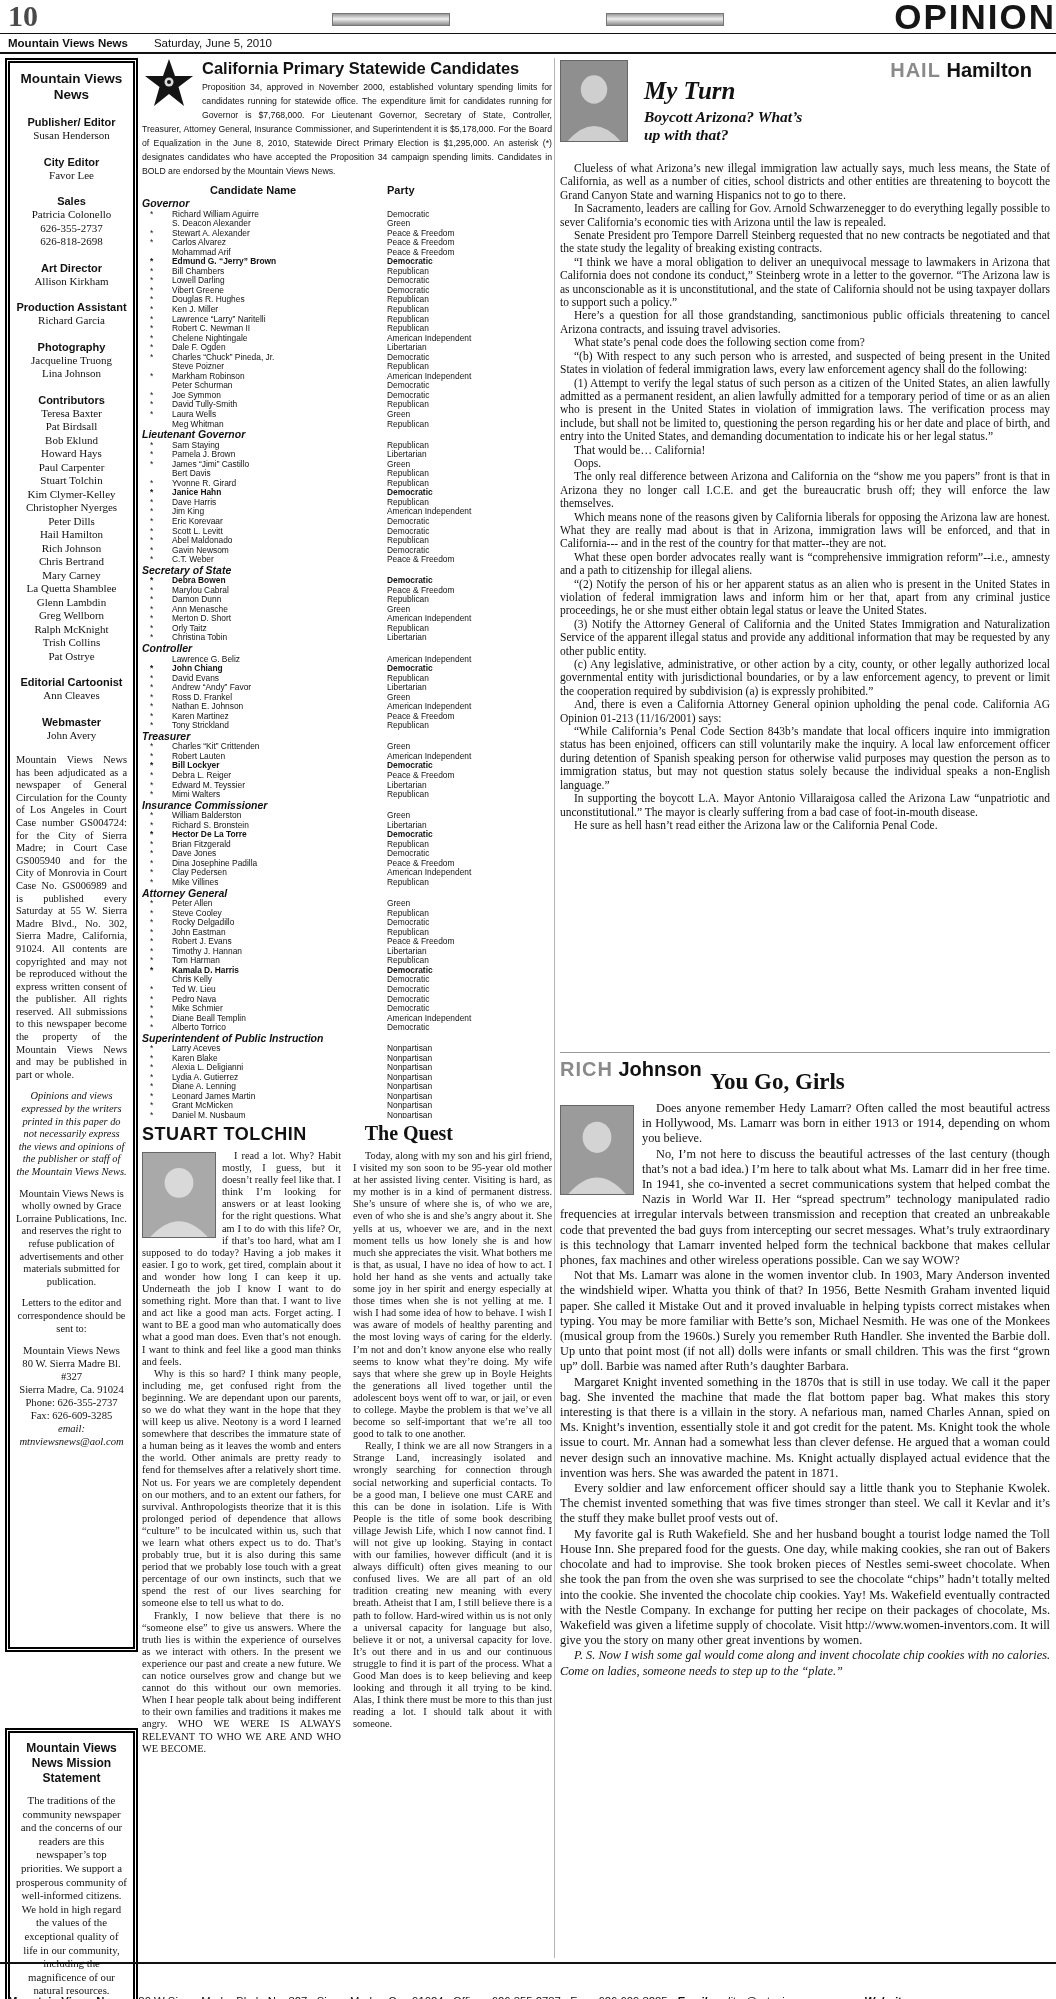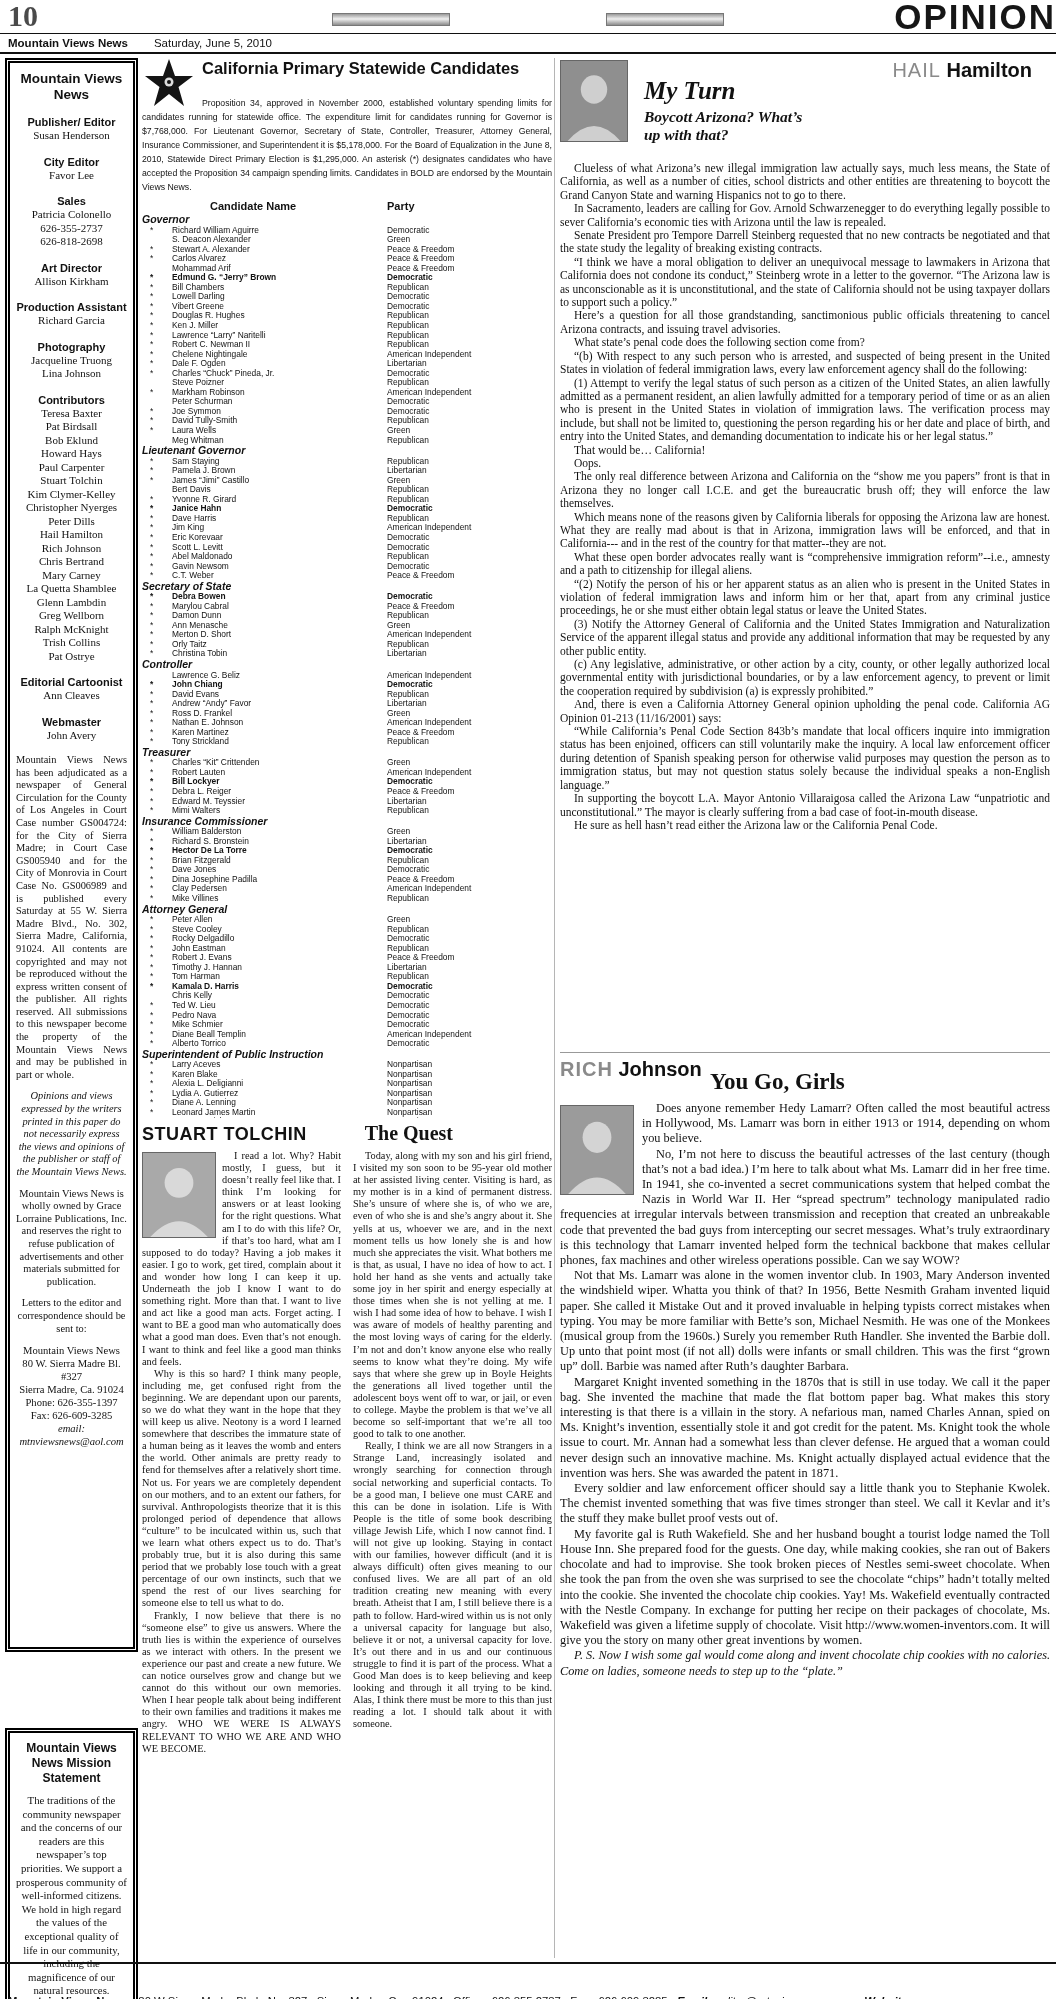--- a/index.html
+++ b/index.html
@@ -29,21 +29,21 @@
   .sb-legal.i{font-style:italic;text-align:center}
   .sb-addr{font-size:10.6px;line-height:13px}
   .sb-addr.i{font-style:italic}
   .mi-title{font:bold 12px/15px "Liberation Sans",sans-serif;margin-bottom:8px}
   .mi-text{font-size:10.8px;line-height:13.6px;text-align:center}
 
   
   .candidates{position:absolute;left:142px;top:58px;width:410px;height:1060px;overflow:hidden;font-family:"Liberation Sans",sans-serif}
   .cand-head::after{content:"";display:block;clear:both}
   .star-badge{float:left;width:50px;height:50px;margin:0 8px 2px 2px}
-  .cand-title{font:bold 16.5px/20px "Liberation Sans",sans-serif;margin-bottom:18px}
+  .cand-title{font:bold 16.5px/20px "Liberation Sans",sans-serif;margin-bottom:2px}
   .cand-intro{font-size:8.7px;line-height:14px;text-align:justify}
   .cand-cols{position:relative;height:15px;margin-top:5px;font:bold 11px/14px "Liberation Sans",sans-serif}
   .cand-cols .c1{position:absolute;left:68px}
   .cand-cols .c2{position:absolute;left:245px}
   .cand-sec-title{font:italic bold 10.5px/11.5px "Liberation Sans",sans-serif}
   .cand-row{display:grid;grid-template-columns:30px 215px 1fr;font-size:8.4px;line-height:9.55px}
   .cand-row .st{padding-left:8px}
   .cand-row.b{font-weight:700}
 
   
@@ -54,21 +54,21 @@
   .tol-body{column-count:2;column-gap:12px;text-align:justify;font-size:10.3px;line-height:12.1px}
   .tol-body p{text-indent:12px}
   .tol-photo{float:left;width:74px;height:86px;margin:2px 6px 3px 0;border:1px solid #666}
 
   
   .vdivider{position:absolute;left:554px;top:58px;width:1px;height:1900px;background:#b5b5b5}
   .hamilton{position:absolute;left:560px;top:58px;width:490px;height:990px;overflow:hidden}
   .ham-head{position:relative;height:104px}
   .ham-photo{position:absolute;left:0;top:2px;width:68px;height:82px;border:1px solid #666}
   .ham-kicker{position:absolute;right:18px;top:0;font:20px/24px "Liberation Sans",sans-serif}
-  .ham-kicker .k1{color:#8a8a8a;font-weight:normal;letter-spacing:1px}
+  .ham-kicker .k1{color:#8a8a8a;font-weight:bold;letter-spacing:1px}
   .ham-kicker .k2{color:#111;font-weight:bold}
   .ham-myturn{position:absolute;left:84px;top:20px;font:italic bold 25px/26px "Liberation Serif",serif}
   .ham-sub{position:absolute;left:84px;top:50px;width:175px;font:italic bold 15.5px/17.5px "Liberation Serif",serif}
   .ham-body p{text-indent:14px;text-align:justify;font-size:11.5px;line-height:13.4px}
 
   .johnson{position:absolute;left:560px;top:1052px;width:490px;height:906px;overflow:hidden;border-top:1px solid #999;padding-top:4px}
   .joh-head{position:relative;height:44px}
   .joh-kicker{position:absolute;left:0;top:0;font:20px/24px "Liberation Sans",sans-serif}
   .joh-kicker .k1{color:#8a8a8a;font-weight:bold;letter-spacing:1px}
   .joh-kicker .k2{color:#111;font-weight:bold}
@@ -190,21 +190,21 @@
     </div>
   <p class="sb-legal">Mountain Views News has been adjudicated as a newspaper of General Circulation for the County of Los Angeles in Court Case number GS004724: for the City of Sierra Madre; in Court Case GS005940 and for the City of Monrovia in Court Case No. GS006989 and is published every Saturday at 55 W. Sierra Madre Blvd., No. 302, Sierra Madre, California, 91024. All contents are copyrighted and may not be reproduced without the express written consent of the publisher. All rights reserved. All submissions to this newspaper become the property of the Mountain Views News and may be published in part or whole.</p>
   <p class="sb-legal i">Opinions and views expressed by the writers printed in this paper do not necessarily express the views and opinions of the publisher or staff of the Mountain Views News.</p>
   <p class="sb-legal c">Mountain Views News is wholly owned by Grace Lorraine Publications, Inc. and reserves the right to refuse publication of advertisements and other materials submitted for publication.</p>
   <p class="sb-legal c">Letters to the editor and correspondence should be sent to:</p>
   <div>
 
   <div class="sb-addr">Mountain Views News</div>
       <div class="sb-addr">80 W. Sierra Madre Bl.  #327</div>
       <div class="sb-addr">Sierra Madre, Ca.  91024</div>
-      <div class="sb-addr">Phone: 626-355-1397</div>
+      <div class="sb-addr">Phone: 626-355-2737</div>
       <div class="sb-addr">Fax: 626-609-3285</div>
     </div>
   <div class="sb-addr i">email:</div>
   <div class="sb-addr i">mtnviewsnews@aol.com</div>
 </aside>
 
 <aside class="missionbox">
   <div class="mi-title">Mountain Views News Mission Statement</div>
   <p class="mi-text">The traditions of the community newspaper and the concerns of our readers are this newspaper’s top priorities.  We support a prosperous community of well-informed citizens.  We hold in high regard the values of the exceptional quality of life in our community, including the magnificence of our natural resources.  Integrity will be our guide.</p>
 </aside>

